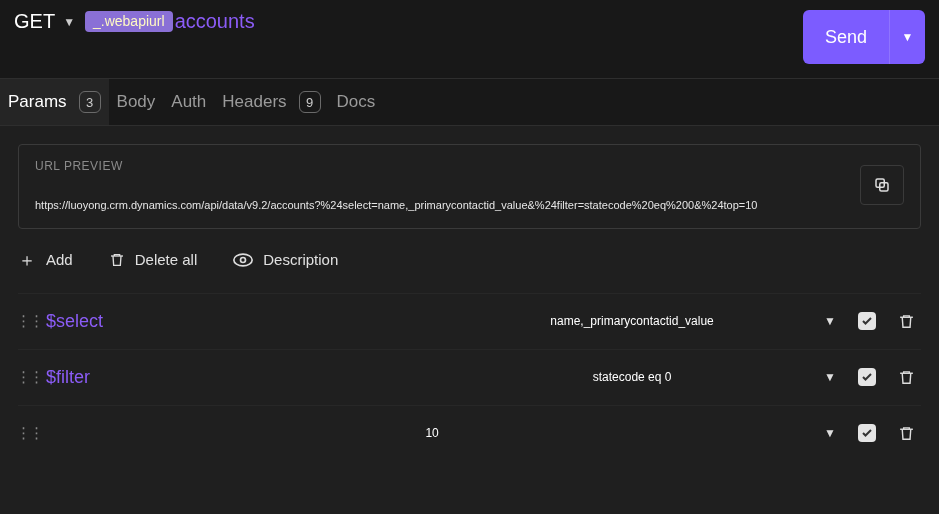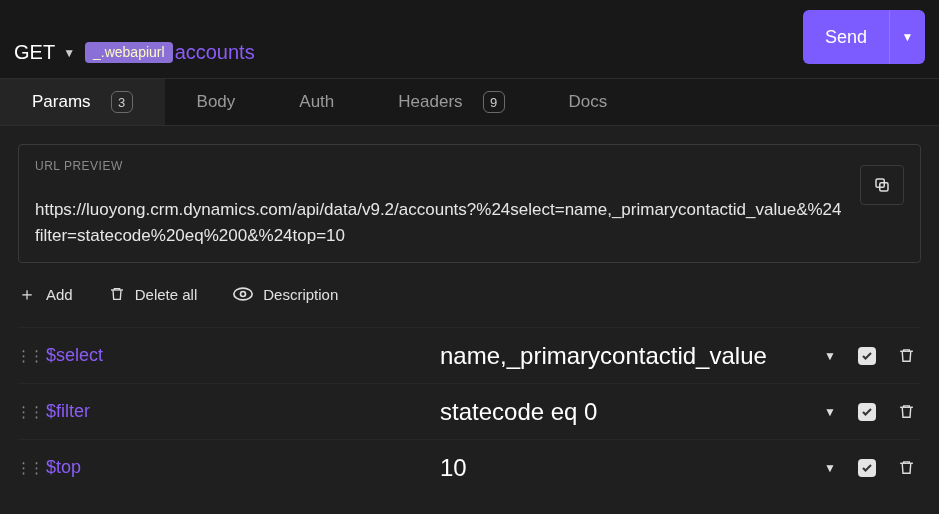--- a/index.html
+++ b/index.html
@@ -1,43 +1,43 @@
 <!DOCTYPE html>
 <html><head>
 <meta charset="utf-8">
 <style>
   * { box-sizing: border-box; margin: 0; padding: 0; }
   html, body { width: 939px; height: 514px; background: #181818; font-family: "Segoe UI", Arial, sans-serif; color: #e6e6e6; overflow: hidden; }
   body { display: flex; flex-direction: column; }
 
   
-  .request-bar { display: flex; align-items: flex-end; padding: 10px 14px 14px 14px; gap: 10px; }
+  .request-bar { display: flex; align-items: flex-start; padding: 10px 14px 14px 14px; gap: 10px; }
   .method-select { display: flex; align-items: center; gap: 8px; font-size: 20px; color: #fff; cursor: pointer; }
   .method-caret { font-size: 12px; color: #ccc; }
   .var-pill { background: #8a70d6; color: #fef9c3; font-size: 14px; padding: 3px 8px 4px 8px; border-radius: 4px; line-height: 1; display: inline-flex; align-items: center; }
   .url-rest { font-size: 20px; color: #8b5cf6; margin-left: 2px; }
   .url-area { display: flex; align-items: center; flex: 1; }
   .send-btn { display: flex; align-items: center; background: #7c5cff; border-radius: 6px; height: 54px; overflow: hidden; }
   .send-btn .lbl { padding: 0 22px; font-size: 18px; color: #fff; }
   .send-btn .drop { width: 36px; display: flex; align-items: center; justify-content: center; color: #fff; border-left: 1px solid rgba(255,255,255,0.15); height: 100%; font-size: 12px; }
 
   
   .tabs-row { display: flex; align-items: stretch; border-top: 1px solid #2e2e2e; border-bottom: 1px solid #2e2e2e; background: #181818; }
-  .tab { display: flex; align-items: center; gap: 20px; padding: 0 32px; height: 46px; font-size: 17px; color: #9a9a9a; cursor: pointer; }
+  .tab { display: flex; align-items: center; gap: 12px; padding: 0 8px; height: 46px; font-size: 17px; color: #9a9a9a; cursor: pointer; }
   .tab.active { background: #252525; color: #fff; }
   .badge { border: 1px solid #6a6a6a; border-radius: 6px; min-width: 22px; height: 22px; display: inline-flex; align-items: center; justify-content: center; font-size: 13px; color: #ccc; padding: 0 5px; }
 
   
   .panel-body { flex: 1; background: #1f1f1f; padding: 18px 18px 0 18px; overflow: auto; }
 
   
   .url-preview { border: 1px solid #3a3a3a; border-radius: 4px; padding: 14px 16px; display: flex; align-items: flex-start; gap: 14px; }
   .url-preview .text-col { flex: 1; }
   .url-preview .heading { font-size: 12px; letter-spacing: 0.5px; color: #8a8a8a; margin-bottom: 24px; }
-  .url-preview .url { font-size: 17px; color: #e6e6e6; line-height: 1.5; word-break: break-all; }
+  .url-preview .url { font-size: 11px; color: #e6e6e6; line-height: 1.5; word-break: break-all; }
   .copy-btn { width: 44px; height: 40px; border: 1px solid #3a3a3a; border-radius: 4px; display: flex; align-items: center; justify-content: center; color: #ddd; cursor: pointer; margin-top: 6px; }
 
   
   .section-header { display: flex; align-items: center; justify-content: space-between; margin-top: 26px; }
   .section-title { font-size: 13px; letter-spacing: 0.6px; color: #8d8d8d; font-weight: 600; }
   .section-actions { display: flex; align-items: center; gap: 14px; font-size: 15px; color: #bdbdbd; }
   .import-link { color: #bdbdbd; cursor: pointer; }
   .bulk-edit { color: #fff; cursor: pointer; display: flex; align-items: center; gap: 10px; }
   .toggle-switch { width: 32px; height: 18px; border: 2px solid #bbb; border-radius: 9px; position: relative; }
   .toggle-switch::after { content: ""; position: absolute; width: 10px; height: 10px; background: #bbb; border-radius: 50%; top: 2px; right: 3px; }
@@ -46,21 +46,21 @@
   .toolbar { display: flex; align-items: center; gap: 36px; margin-top: 22px; font-size: 15px; color: #e0e0e0; }
   .tool-btn { display: inline-flex; align-items: center; gap: 10px; cursor: pointer; }
   .tool-btn svg, .tool-btn .glyph { color: #ddd; }
   .glyph { font-size: 18px; line-height: 1; }
 
   
   .params-table { margin-top: 24px; }
   .param-row { display: flex; align-items: center; height: 56px; border-top: 1px solid rgba(255,255,255,0.04); }
   .drag-handle { width: 22px; display: flex; justify-content: center; color: #888; cursor: grab; font-size: 15px; letter-spacing: -2px; }
   .param-key { width: 400px; font-size: 18px; color: #8b5cf6; padding-left: 6px; }
-  .param-val { flex: 1; font-size: 24px; color: #fff; }
+  .param-val { flex: 1; font-size: 12px; color: #fff; text-align: center; }
   .row-actions { display: flex; align-items: center; gap: 22px; padding-right: 6px; color: #ddd; }
   .row-actions .caret { font-size: 12px; cursor: pointer; }
   .checkbox { width: 18px; height: 18px; border-radius: 4px; background: #e4e4e4; display: flex; align-items: center; justify-content: center; cursor: pointer; }
   .checkbox svg { width: 12px; height: 12px; }
   .trash { cursor: pointer; }
 
   svg { display: block; }
 </style>
 </head>
 <body>
@@ -179,21 +179,20 @@
             <path d="M3 6h18"></path>
               <path d="M8 6V4h8v2"></path>
               <path d="M6 6l1 14h10l1-14"></path>
           </svg>
         </span>
       </div>
     </div>
 
     <div class="param-row">
       <div class="drag-handle">⋮⋮</div>
-      <div class="param-key">$top</div>
       <div class="param-val">10</div>
       <div class="row-actions">
         <span class="caret">▼</span>
         <span class="checkbox">
           <svg viewBox="0 0 24 24" fill="none" stroke="#333" stroke-width="4">
               <path d="M4 12l5 5L20 6"></path>
             </svg>
         </span>
         <span class="trash">
           <svg width="17" height="17" viewBox="0 0 24 24" fill="none" stroke="currentColor" stroke-width="2">

